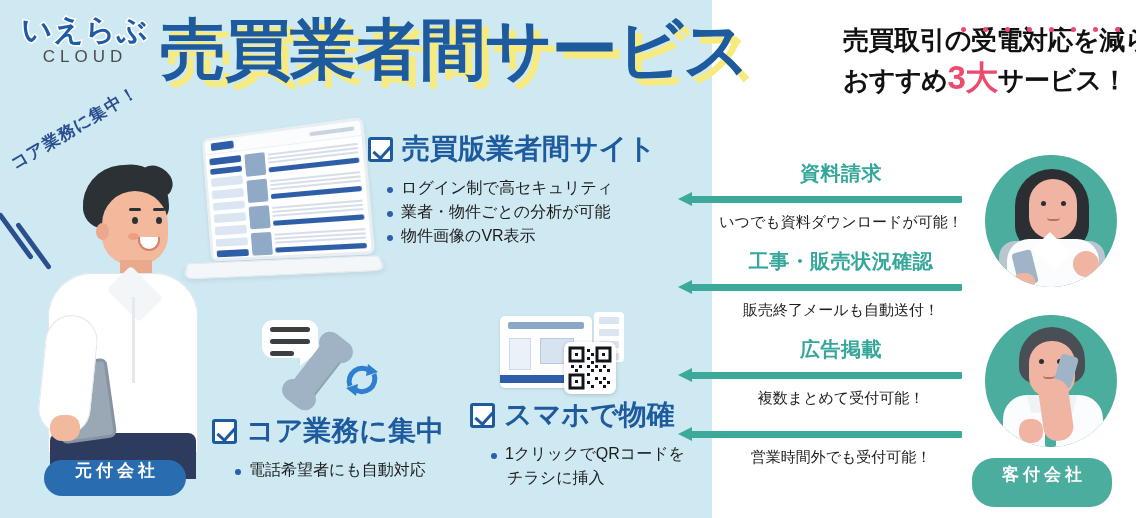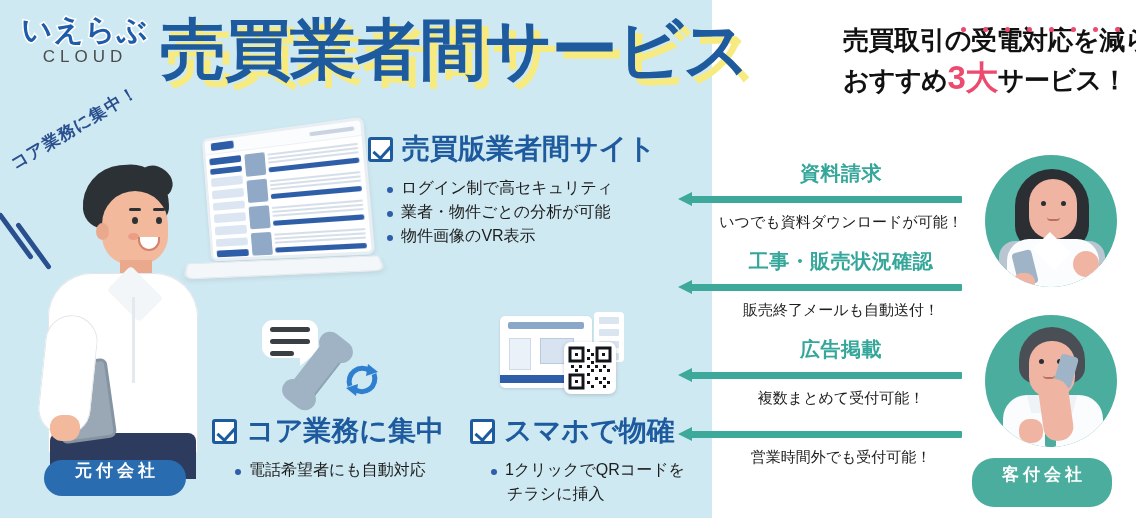--- a/index.html
+++ b/index.html
@@ -178,21 +178,21 @@
   .feat-list li::before {
     content: ""; position: absolute; left: 1px; top: 11px;
     width: 6px; height: 6px; border-radius: 50%; background: #2f5ea8;
   }
   .feat-list li .cont { display: block; padding-left: 2px; }
 
   #feature-site { left: 368px; top: 130px; }
   #feature-site .feat-list { margin-left: 18px; }
   #feature-auto { left: 212px; top: 412px; }
   #feature-auto .feat-list { margin-left: 22px; }
-  #feature-qr { left: 470px; top: 412px; }
+  #feature-qr { left: 470px; top: 396px; }
   #feature-qr .feat-list { margin-left: 20px; }
 
   
   .icon-phone { position: absolute; left: 262px; top: 318px; width: 130px; height: 90px; }
   .bubble {
     position: absolute; left: 0; top: 2px; width: 56px; height: 38px;
     background: #fff; border-radius: 11px;
   }
   .bubble::after {
     content: ""; position: absolute; right: 7px; bottom: -8px;

